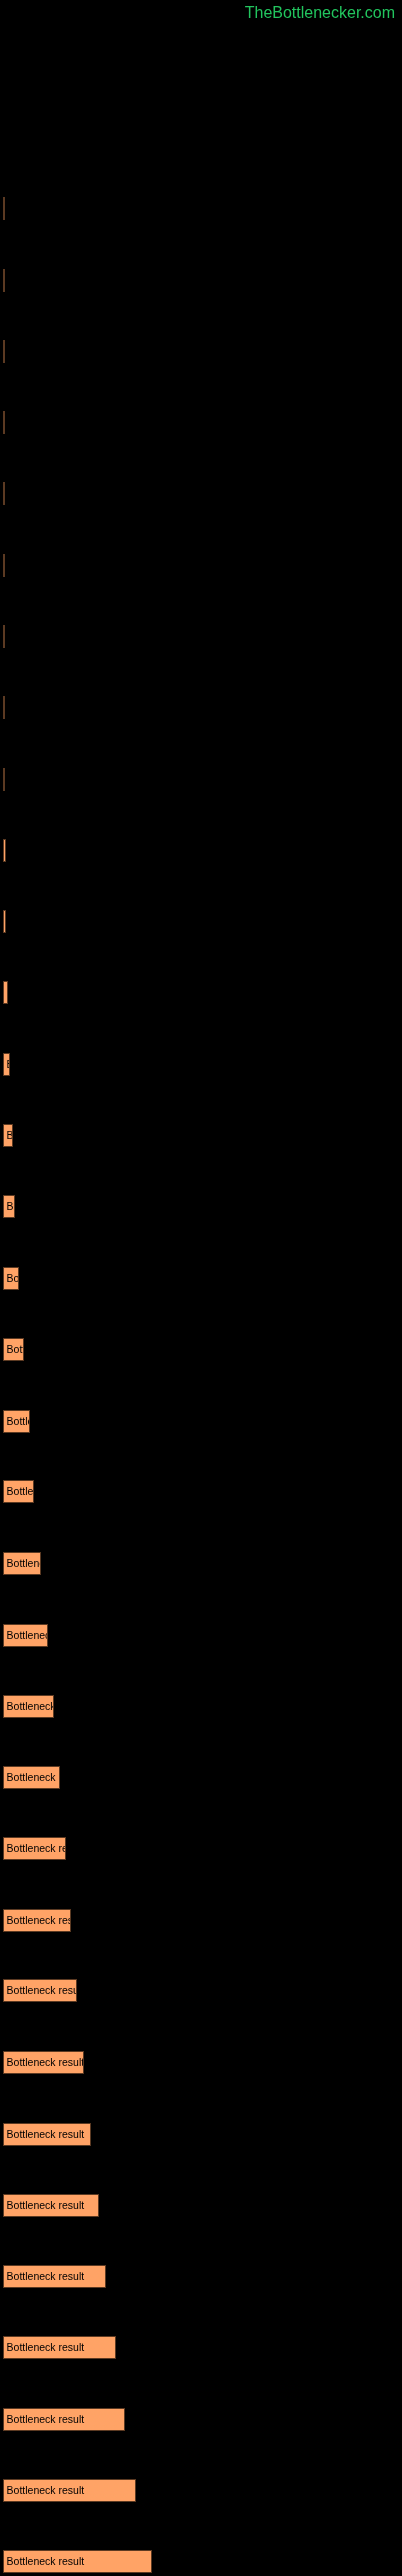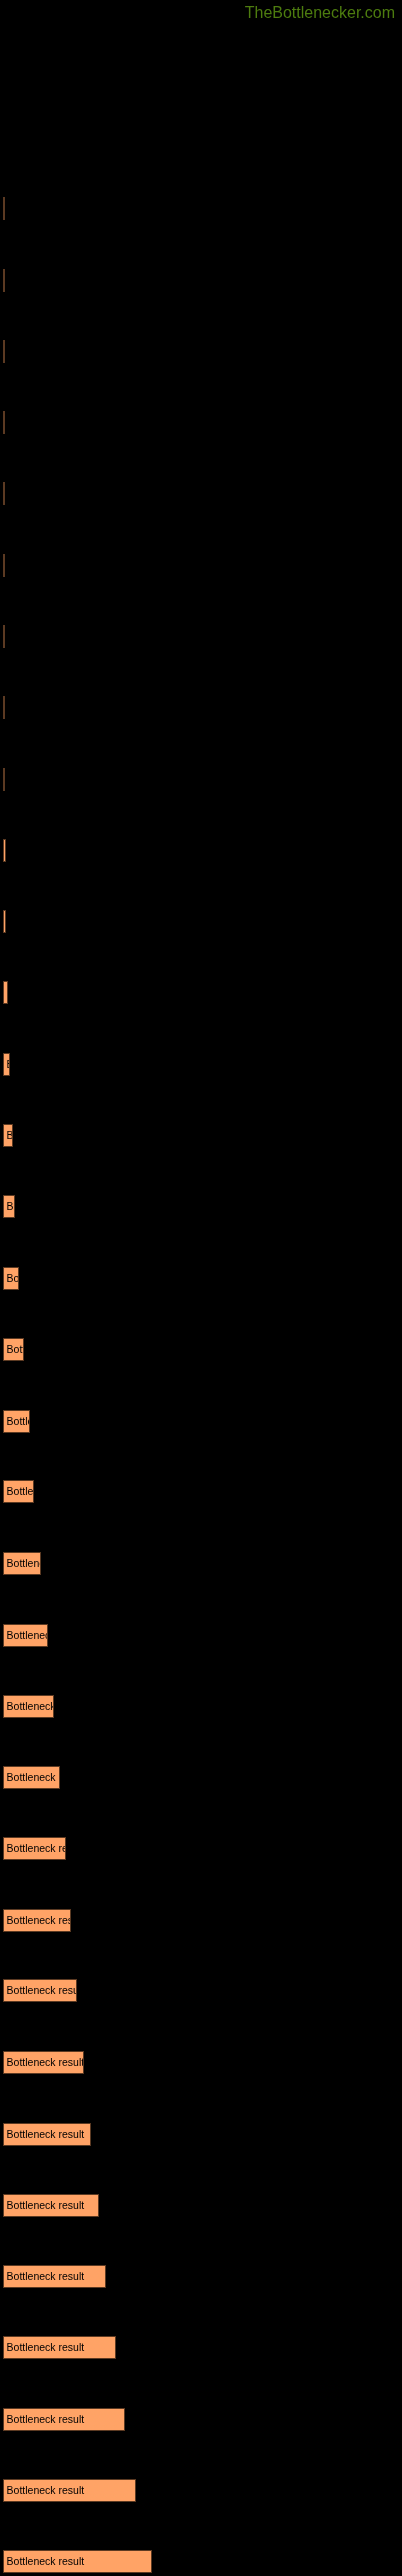--- a/index.html
+++ b/index.html
@@ -18,21 +18,21 @@
   #page-root {
     position: relative;
     width: 403px;
     height: 2576px;
     background: #000000;
   }
   .site-title {
     position: absolute;
     top: 1.6px;
     right: 8px;
-    color: #4d7c0f;
+    color: #22c55e;
     font-size: 16px;
     font-family: "Liberation Sans", sans-serif;
     letter-spacing: 0px;
     white-space: nowrap;
     line-height: 21px;
   }
   .chart-area {
     position: absolute;
     left: 0;
     top: 0;

